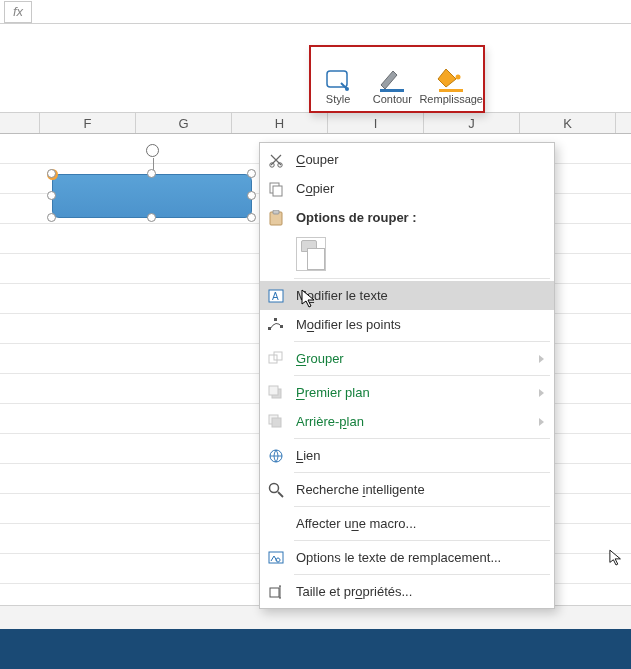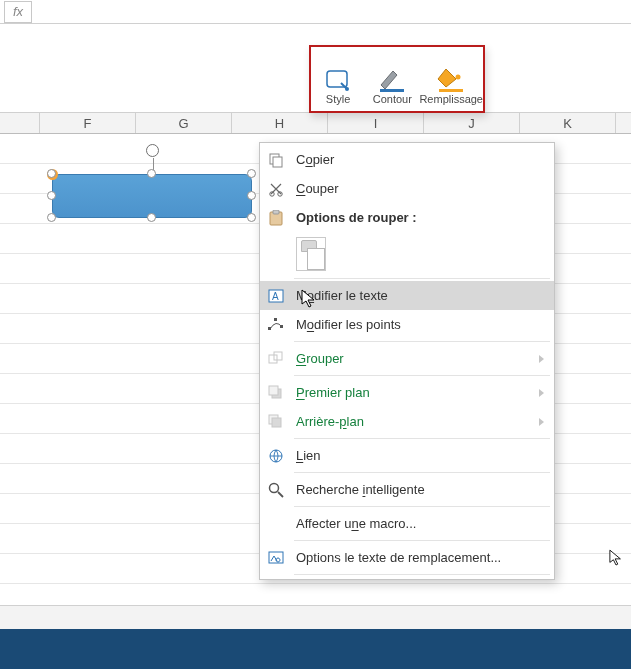--- a/index.html
+++ b/index.html
@@ -286,36 +286,36 @@
     </div>
     <span>Remplissage</span>
   </div>
 </div>
 
 <div class="ctx">
 
   <div class="ctx-row">
     <span class="ic">
       <svg width="16" height="16">
-          <rect x="2" y="2" width="9" height="10" fill="#fff" stroke="#888"></rect>
-          <rect x="5" y="5" width="9" height="10" fill="#fff" stroke="#888"></rect>
-        </svg>
-    </span>
-    <span>C<span class="u">o</span>pier</span>
-  </div>
-
-  <div class="ctx-row">
-    <span class="ic">
-      <svg width="16" height="16">
           <path d="M3 3 L13 13 M13 3 L3 13" stroke="#666" stroke-width="1.2"></path>
           <circle cx="4" cy="13" r="2.2" fill="none" stroke="#666"></circle>
           <circle cx="12" cy="13" r="2.2" fill="none" stroke="#666"></circle>
         </svg>
     </span>
     <span><span class="u">C</span>ouper</span>
+  </div>
+
+  <div class="ctx-row">
+    <span class="ic">
+      <svg width="16" height="16">
+          <rect x="2" y="2" width="9" height="10" fill="#fff" stroke="#888"></rect>
+          <rect x="5" y="5" width="9" height="10" fill="#fff" stroke="#888"></rect>
+        </svg>
+    </span>
+    <span>C<span class="u">o</span>pier</span>
   </div>
 
   <div class="ctx-row bold">
     <span class="ic">
       <svg width="16" height="16">
           <rect x="2" y="2" width="12" height="13" rx="1" fill="#e6caa0" stroke="#bb9660"></rect>
           <rect x="5" y="0" width="6" height="4" rx="1" fill="#c9c9c9" stroke="#999"></rect>
         </svg>
     </span>
     <span>Options de rouper :</span>
@@ -423,20 +423,29 @@
           <rect x="1" y="2" width="14" height="11" fill="#fff" stroke="#2e74b5"></rect>
           <path d="M3 11 L6 6 L9 11 M10 8 a2 2 0 1 0 0.01 0" fill="none" stroke="#2e74b5"></path>
         </svg>
     </span>
     <span>Options le texte de remplacement...</span>
   </div>
 
 
   <div class="sep"></div>
 
+  <div class="ctx-row">
+    <span class="ic">
+      <svg width="16" height="16">
+          <rect x="2" y="4" width="9" height="9" fill="none" stroke="#555"></rect>
+          <path d="M12 2 v12 M11 2 h2 M11 14 h2" stroke="#555"></path>
+        </svg>
+    </span>
+    <span>Taille et pr<span class="u">o</span>priétés...</span>
+  </div>
 
 
 </div>
 
 <svg class="cursor-ptr" viewBox="0 0 16 20">
     <path d="M1 1 L1 15 L5 12 L8 18 L10 17 L7 11 L13 11 Z" fill="#fff" stroke="#000" stroke-width="1"></path>
   </svg>
 <svg class="cursor2" viewBox="0 0 16 20">
     <path d="M1 1 L1 15 L5 12 L8 18 L10 17 L7 11 L13 11 Z" fill="#fff" stroke="#000" stroke-width="1"></path>
   </svg>

